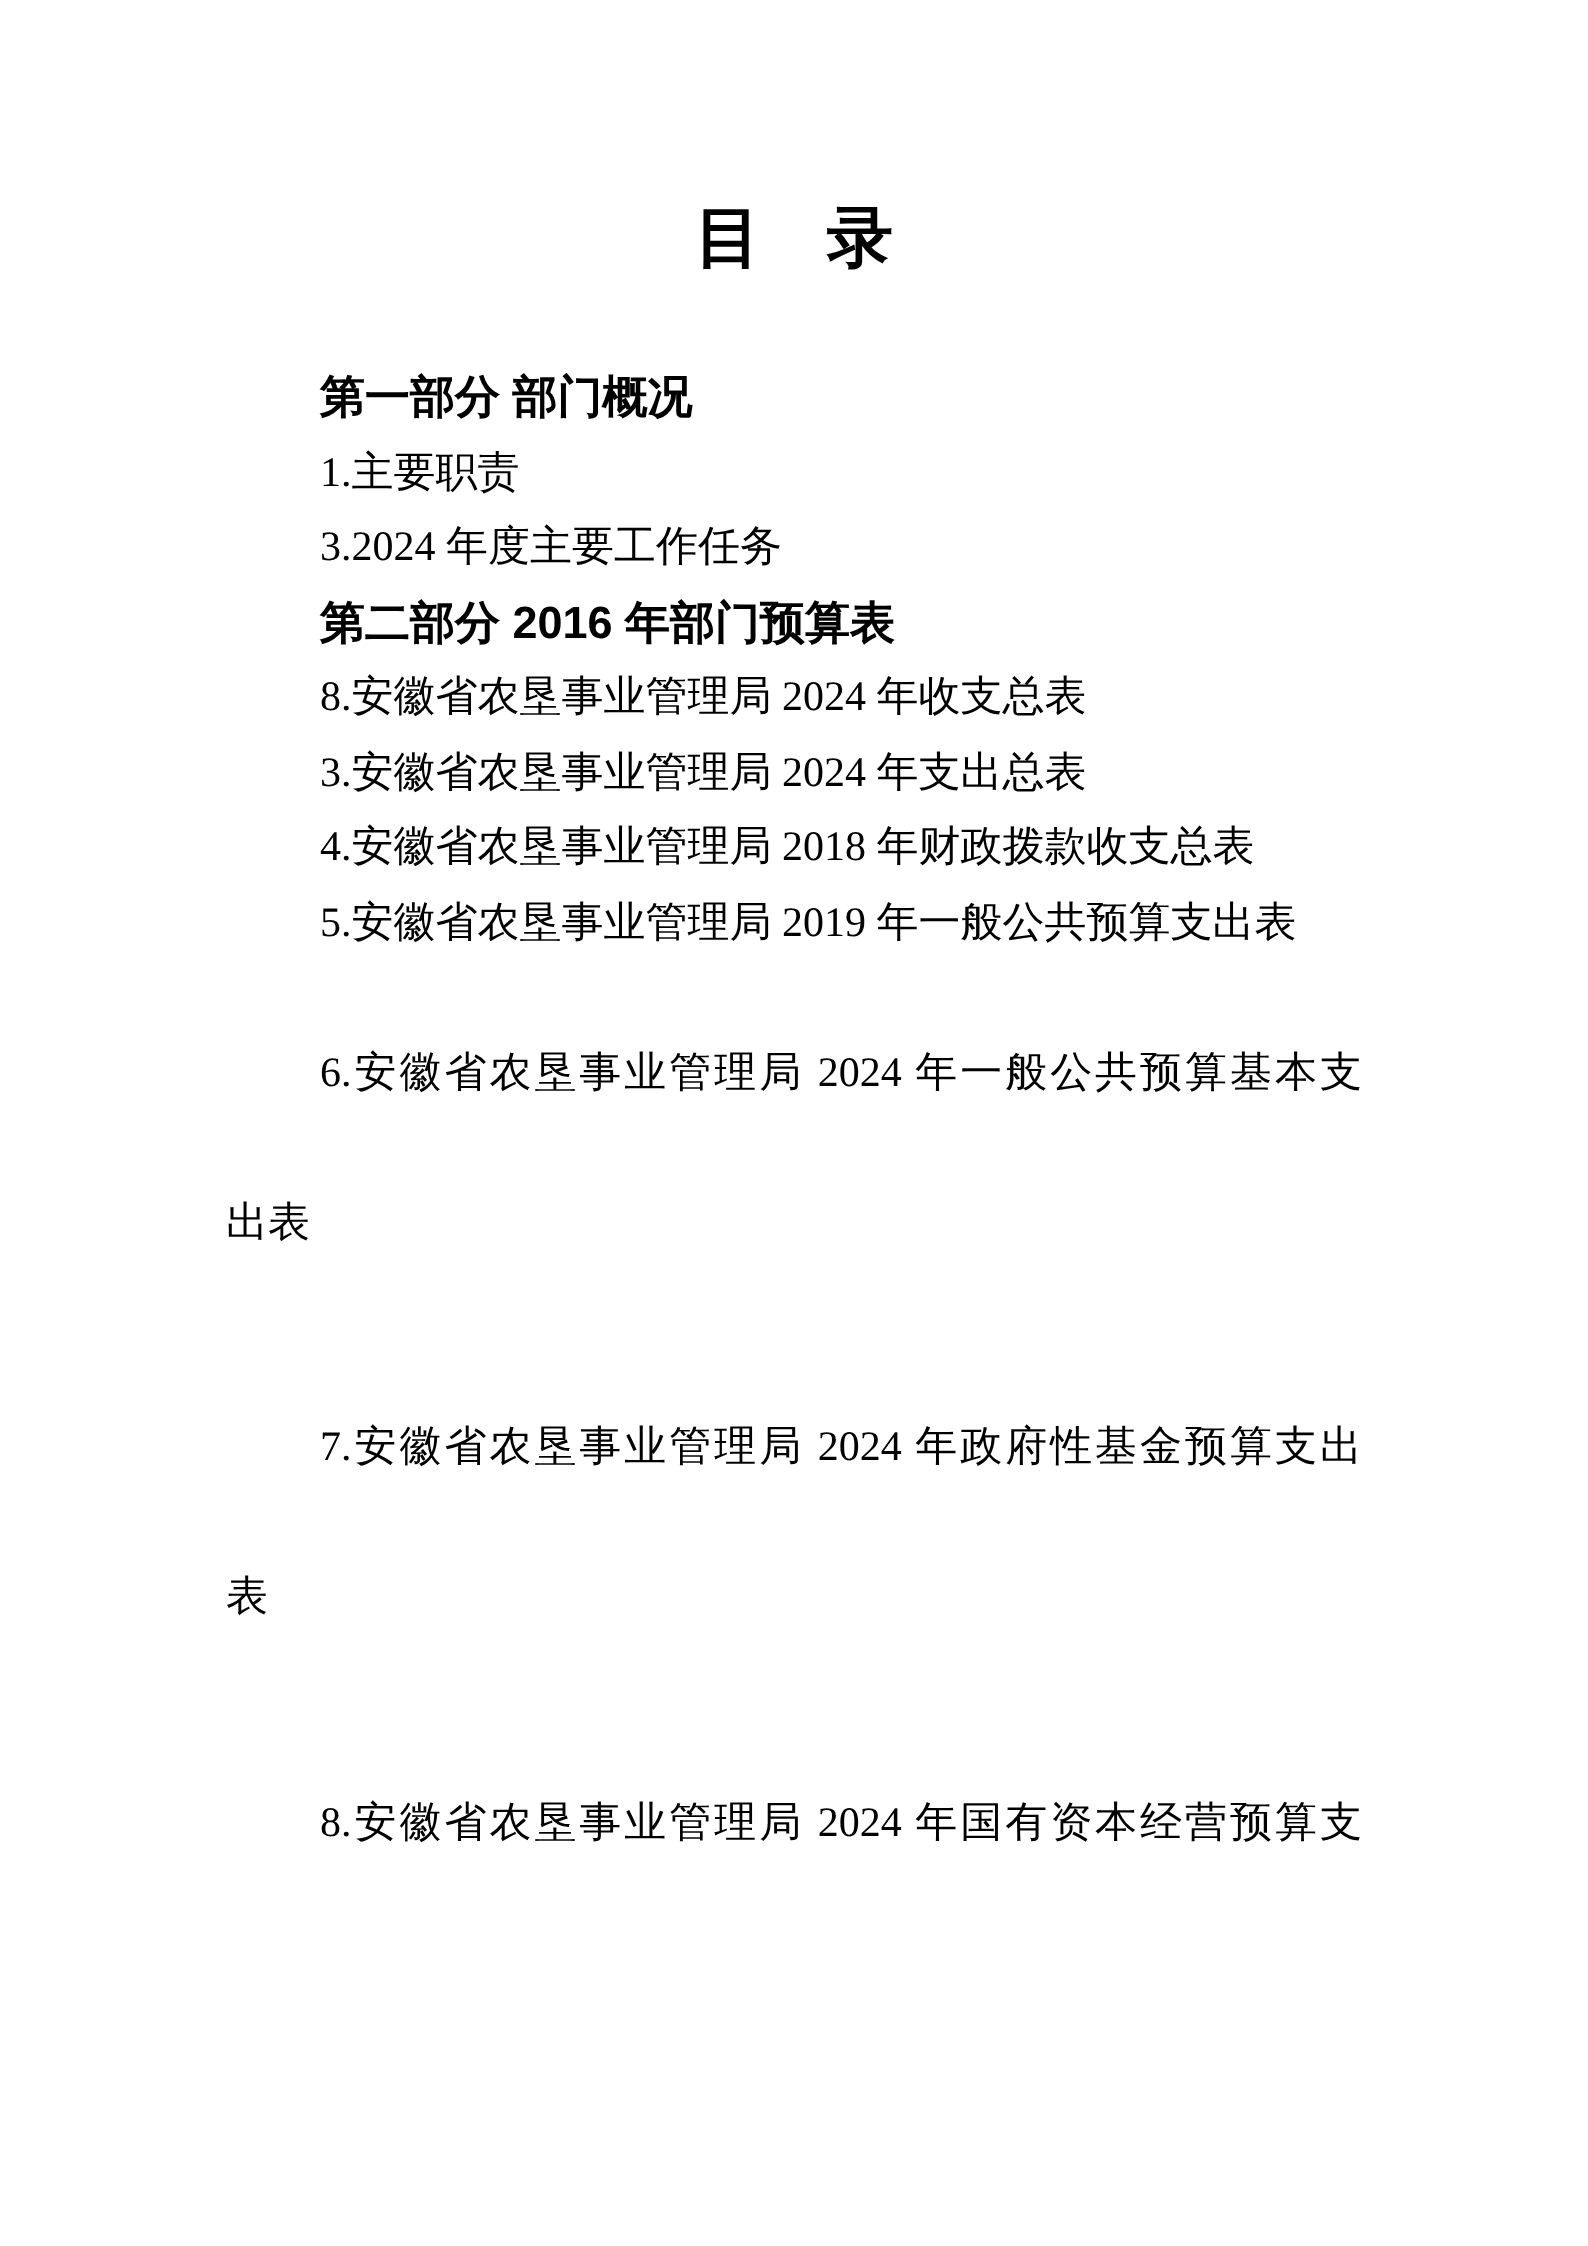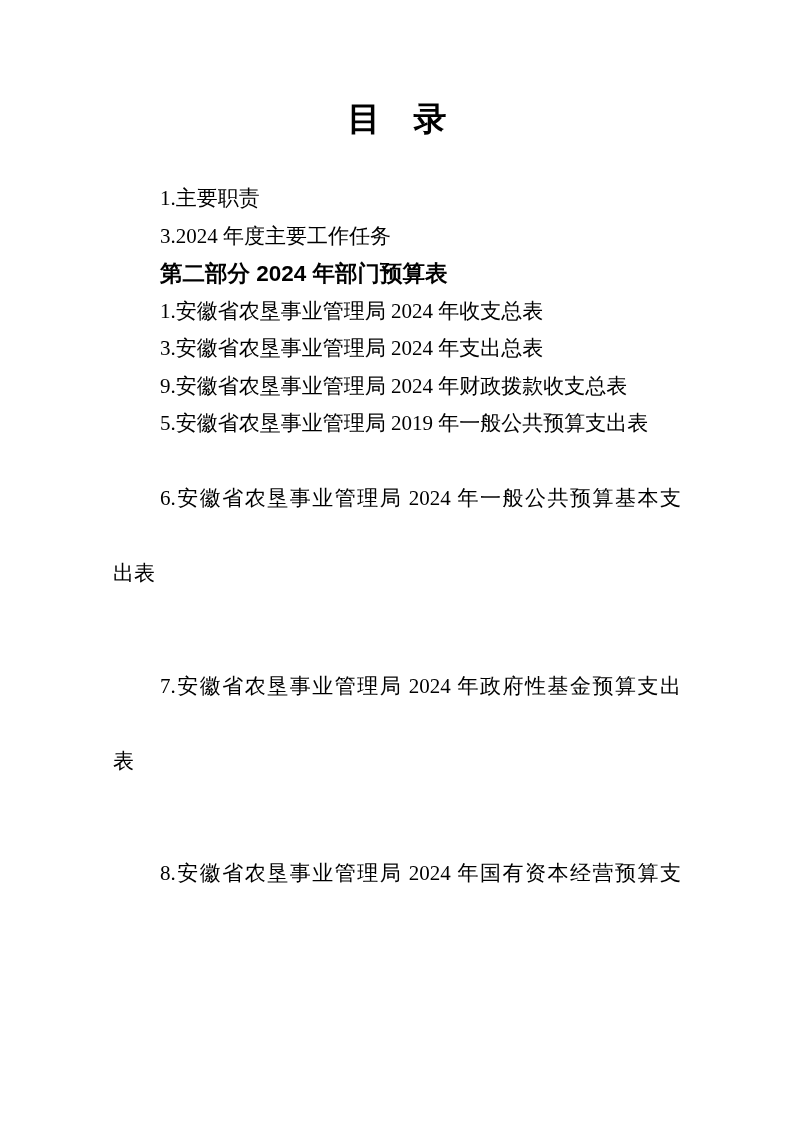--- a/index.html
+++ b/index.html
@@ -68,27 +68,28 @@
 </style>
 </head>
 <body>
 
 <div class="page">
 
   <h1 class="doc-title">目　录</h1>
 
   <div class="content">
 
+    <p class="section-heading">第一部分 部门概况</p>
     <p class="toc-item">1.主要职责</p>
     <p class="toc-item">3.2024 年度主要工作任务</p>
 
-    <p class="section-heading">第二部分 2024 年部门预算表</p>
-    <p class="toc-item">1.安徽省农垦事业管理局 2024 年收支总表</p>
+    <p class="section-heading">第二部分 2016 年部门预算表</p>
+    <p class="toc-item">8.安徽省农垦事业管理局 2024 年收支总表</p>
     <p class="toc-item">3.安徽省农垦事业管理局 2024 年支出总表</p>
-    <p class="toc-item">9.安徽省农垦事业管理局 2024 年财政拨款收支总表</p>
+    <p class="toc-item">4.安徽省农垦事业管理局 2018 年财政拨款收支总表</p>
     <p class="toc-item">5.安徽省农垦事业管理局 2019 年一般公共预算支出表</p>
 
     <p class="toc-item">
       <span class="wl first">6.安徽省农垦事业管理局 2024 年一般公共预算基本支</span>
       <span class="wl">出表</span>
     </p>
     <p class="toc-item">
       <span class="wl first">7.安徽省农垦事业管理局 2024 年政府性基金预算支出</span>
       <span class="wl">表</span>
     </p>

